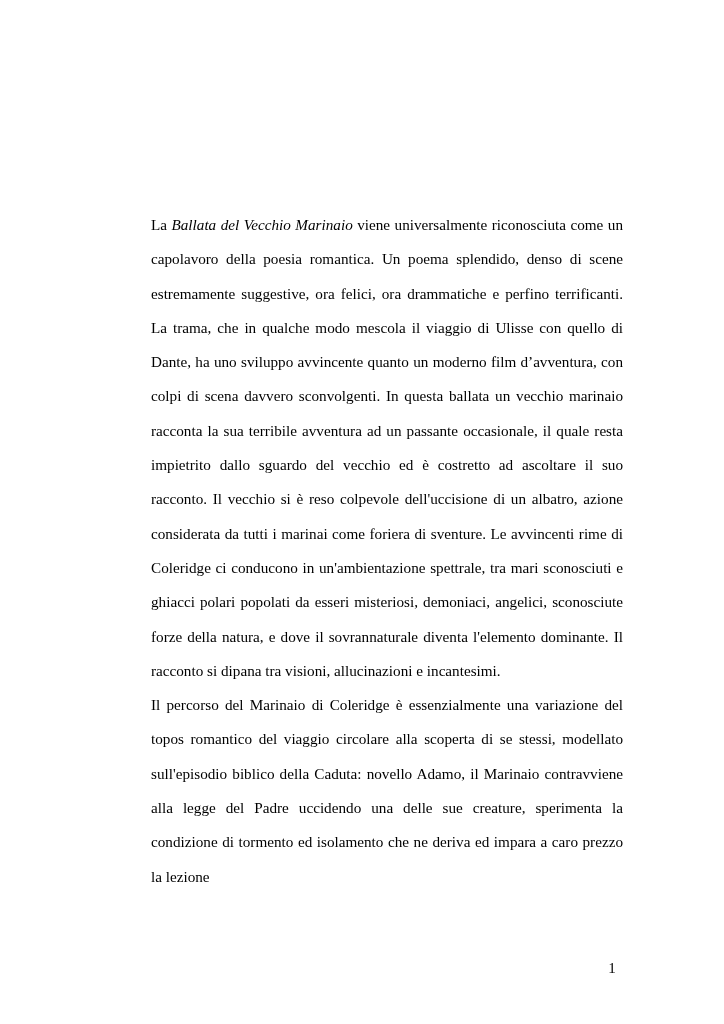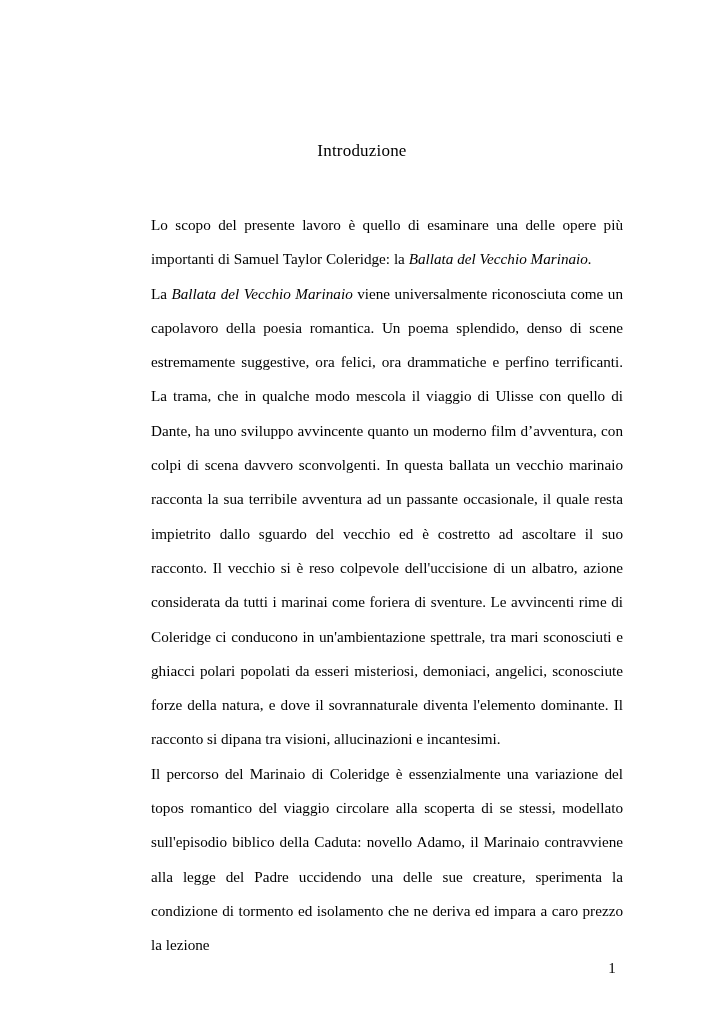--- a/index.html
+++ b/index.html
@@ -66,26 +66,22 @@
   }
   .page-number span {
     display: inline-block;
   }
 </style>
 </head>
 <body>
 
 <div class="page">
 
-  <div class="doc-title">Introduzione</div>
 
   <div class="body-block">
-    <p class="para">
-      <span>Lo scopo del presente lavoro è quello di esaminare una delle opere più importanti di Samuel Taylor Coleridge: la </span><em>Ballata del Vecchio Marinaio.</em>
-    </p>
     <p class="para">
       <span>La </span><em>Ballata del Vecchio Marinaio</em><span> viene universalmente riconosciuta come un capolavoro della poesia romantica. Un poema splendido, denso di scene estremamente suggestive, ora felici, ora drammatiche e perfino terrificanti. La trama, che in qualche modo mescola il viaggio di Ulisse con quello di Dante, ha uno sviluppo avvincente quanto un moderno film d’avventura, con colpi di scena davvero sconvolgenti. In questa ballata un vecchio marinaio racconta la sua terribile avventura ad un passante occasionale, il quale resta impietrito dallo sguardo del vecchio ed è costretto ad ascoltare il suo racconto. Il vecchio si è reso colpevole dell'uccisione di un albatro, azione considerata da tutti i marinai come foriera di sventure. Le avvincenti rime di Coleridge ci conducono in un'ambientazione spettrale, tra mari sconosciuti e ghiacci polari popolati da esseri misteriosi, demoniaci, angelici, sconosciute forze della natura, e dove il sovrannaturale diventa l'elemento dominante. Il racconto si dipana tra visioni, allucinazioni e incantesimi.</span>
     </p>
     <p class="para last-justify">
       <span>Il percorso del Marinaio di Coleridge è essenzialmente una variazione del topos romantico del viaggio circolare alla scoperta di se stessi, modellato sull'episodio biblico della Caduta: novello Adamo, il Marinaio contravviene alla legge del Padre uccidendo una delle sue creature, sperimenta la condizione di tormento ed isolamento che ne deriva ed impara a caro prezzo la lezione</span>
     </p>
   </div>
 
   <div class="page-number">
     <span>1</span>

